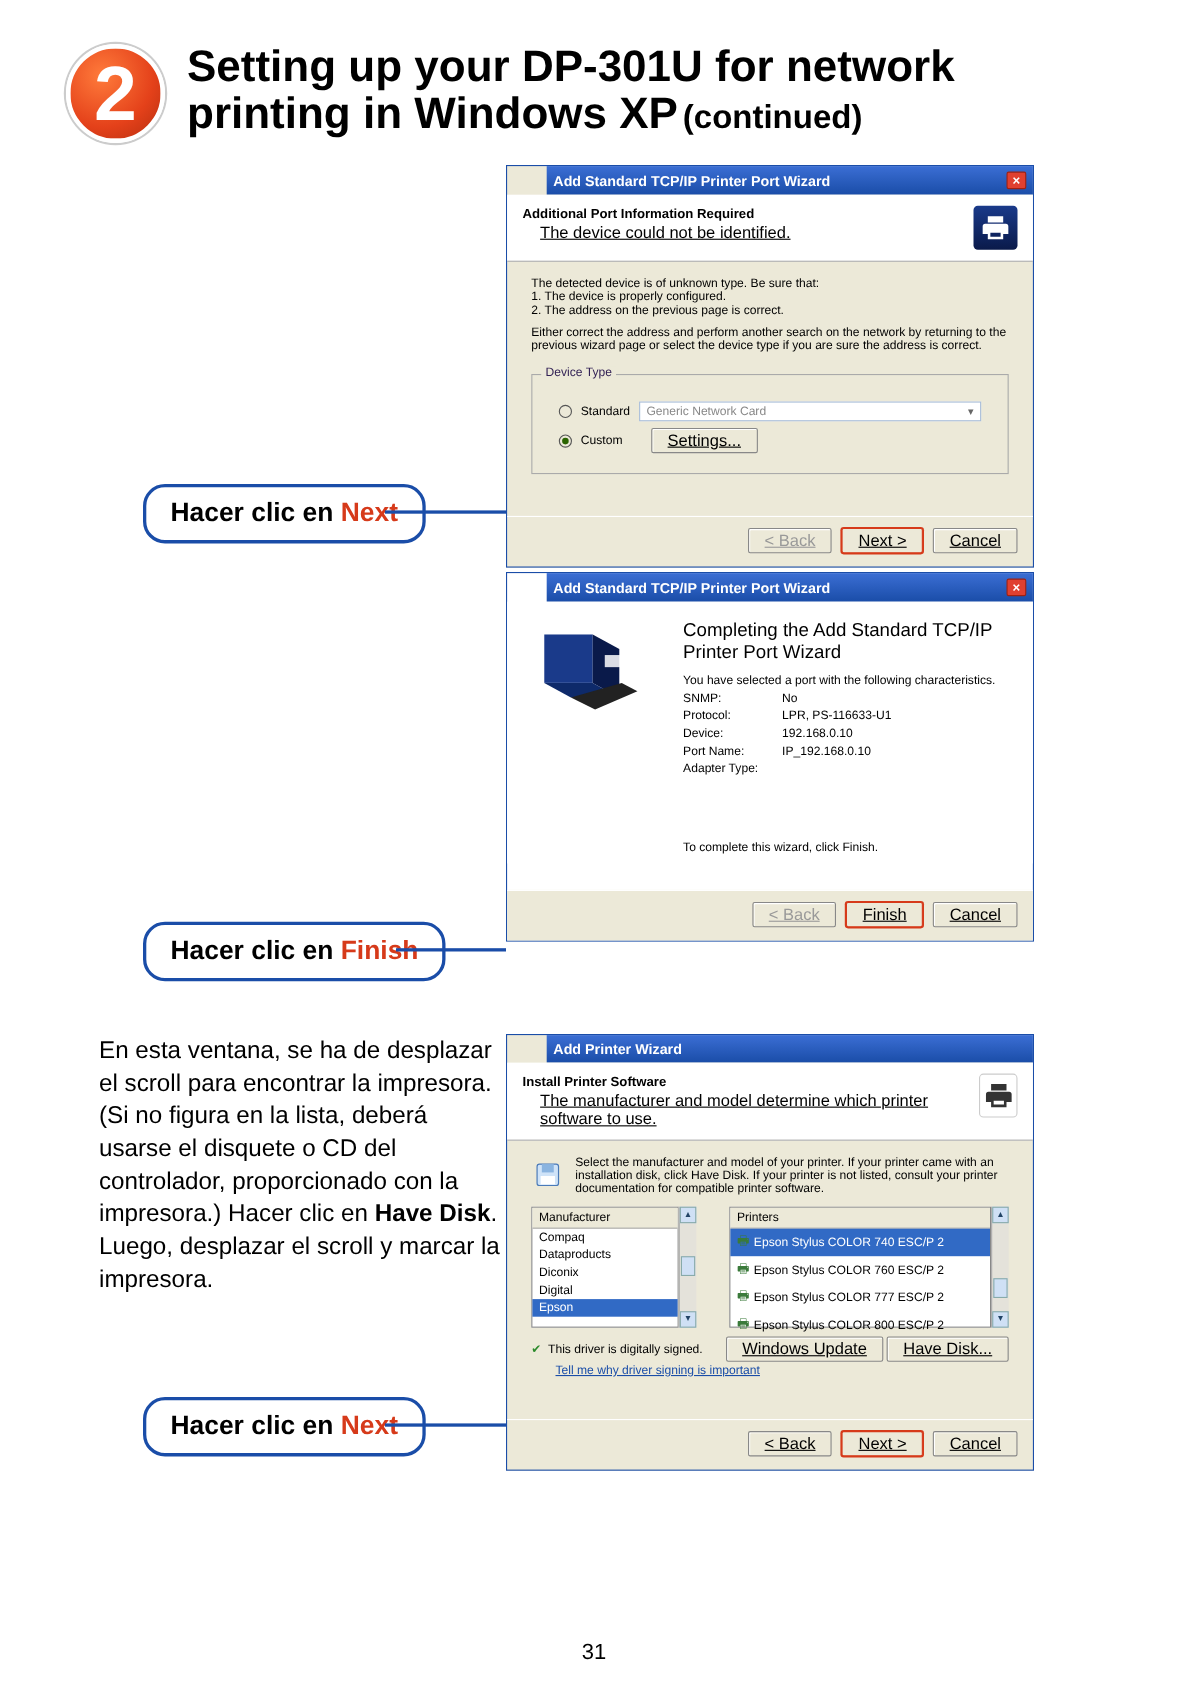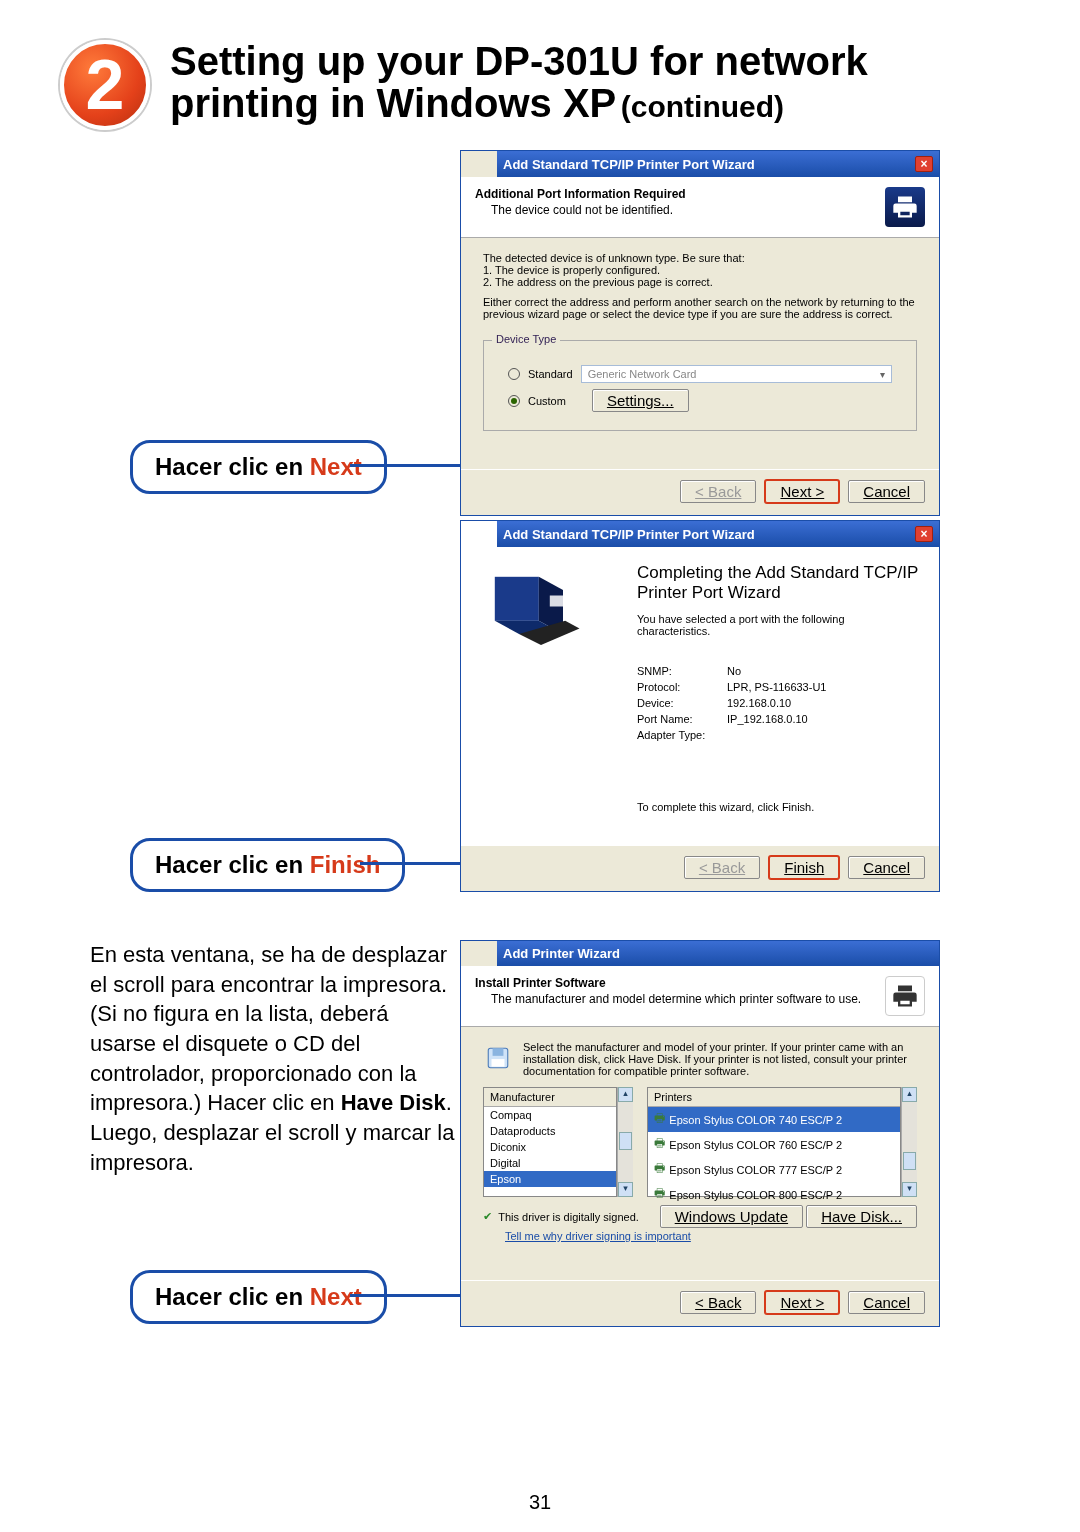--- a/index.html
+++ b/index.html
@@ -72,21 +72,21 @@
   }
   .dialog .headerband {
     background: #fff;
     padding: 10px 14px;
     display: flex;
     justify-content: space-between;
     align-items: flex-start;
     border-bottom: 1px solid #aaa;
   }
   .dialog .headerband .ht { font-weight: bold; font-size: 12px; }
-  .dialog .headerband .hs { font-size: 12px; margin-left: 16px; margin-top: 2px; }
+  .dialog .headerband .hs { font-size: 15px; margin-left: 16px; margin-top: 2px; text-decoration: underline; }
   .printer-icon {
     width: 40px; height: 40px;
     background: linear-gradient(#1a3a8a, #0a1a4a);
     border-radius: 4px;
     display: flex; align-items: center; justify-content: center;
     color: #fff; font-size: 22px;
   }
   .dialog .body { padding: 14px 22px; font-size: 11px; }
   .groupbox {
     border: 1px solid #aaa;
@@ -118,39 +118,39 @@
   .btn-row {
     padding: 10px 14px 12px 14px; text-align: right;
     border-top: 1px solid #fff;
     margin-top: 24px;
   }
   .btn-row .btn { margin-left: 6px; }
   .btn.disabled { color: #999; }
   .btn.primary-outline { border: 1px solid #d63a1a; box-shadow: 0 0 0 1px #d63a1a; }
   
   
-  .complete-body { display: flex; gap: 36px; padding: 16px 20px 8px 20px; background: #fff; }
+  .complete-body { display: flex; gap: 20px; padding: 16px 20px 8px 20px; background: #fff; }
   .big-printer {
     width: 120px; height: 120px;
     display: flex; align-items: center; justify-content: center;
   }
   .bp-svg { width: 110px; height: 110px; }
   .complete-right { flex: 1; font-size: 11px; }
   .complete-right h3 { font-size: 17px; font-weight: normal; margin-bottom: 10px; }
   .kv { display: flex; margin: 4px 0; font-size: 11px; }
   .kv .k { width: 90px; }
   
   
   .instr-icon {
     width: 30px; height: 34px; flex-shrink: 0;
     display: flex; align-items: center; justify-content: center;
     font-size: 22px;
   }
   .instr-row { display: flex; gap: 10px; margin-bottom: 10px; }
-  .list-area { display: flex; gap: 14px; }
+  .list-area { display: flex; gap: 30px; }
   .list-col { border: 1px solid #888; background: #fff; font-size: 11px; }
   .list-col .lh { background: #ece9d8; padding: 3px 6px; border-bottom: 1px solid #aaa; }
   .list-col .items { }
   .list-col .item { padding: 2px 6px; display: flex; align-items: center; gap: 4px; }
   .list-col .item.selected { background: #316ac5; color: #fff; }
   .scrollbar {
     width: 16px; background: #e4e2da;
     border-left: 1px solid #aaa;
     display: flex; flex-direction: column; justify-content: space-between;
   }
@@ -248,21 +248,21 @@
           <svg class="bp-svg" viewBox="0 0 100 100">
             <rect x="8" y="8" width="40" height="40" fill="#1a3a8a"></rect>
             <polygon points="48,8 70,20 70,60 48,48" fill="#0a1a4a"></polygon>
             <polygon points="8,48 48,48 70,60 30,60" fill="#0e2a6a"></polygon>
             <path d="M30 60 L50 70 L85 55 L72 48 Z" fill="#222"></path>
             <rect x="58" y="25" width="14" height="10" fill="#fff" opacity="0.85"></rect>
           </svg>
         </div>
         <div class="complete-right">
           <h3>Completing the Add Standard TCP/IP Printer Port Wizard</h3>
-          <div style="margin-bottom:28px">You have selected a port with the following characteristics.</div>
+          <div style="margin-bottom:4px">You have selected a port with the following characteristics.</div>
           <div class="kv">
               <span class="k">SNMP:</span>
               <span>No</span>
             </div>
           <div class="kv">
               <span class="k">Protocol:</span>
               <span>LPR,  PS-116633-U1</span>
             </div>
           <div class="kv">
               <span class="k">Device:</span>

